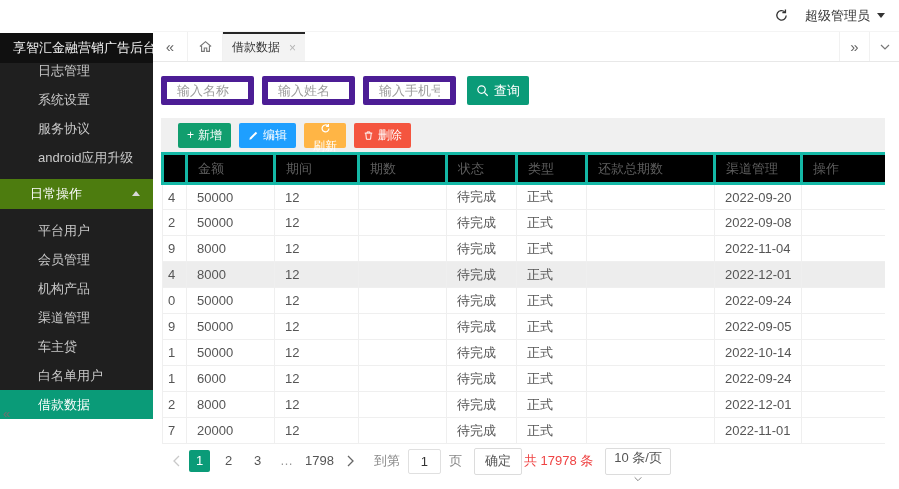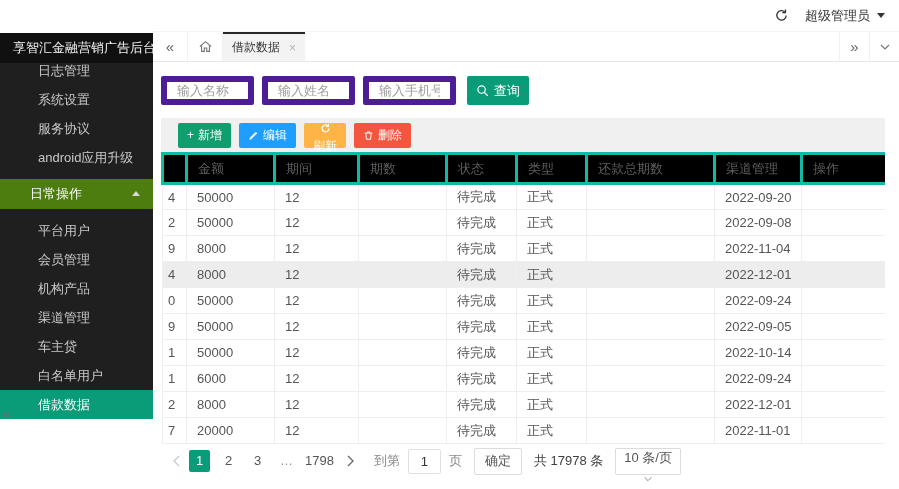--- a/index.html
+++ b/index.html
@@ -74,21 +74,21 @@
   .pages { display:flex; align-items:center; }
   .page { min-width:21px; height:22px; line-height:22px; text-align:center; margin:0 4px; cursor:pointer; color:#555; }
   .page.active { background:#0a9b78; color:#fff; border-radius:2px; cursor:default; }
   .page.dots { color:#999; cursor:default; }
   .goto-label { margin-left:14px; color:#8a8a8a; }
   .goto-input { width:33px; height:25px; margin:0 8px; border:1px solid #e0e0e0; border-radius:2px; text-align:center;
                 font-size:13px; color:#333; font-family:inherit; outline:none; }
   .page-label { color:#8a8a8a; }
   .confirm-btn { height:27px; margin-left:12px; padding:0 10px; border:1px solid #dcdcdc; background:#fff;
                  border-radius:2px; font-size:13px; color:#555; cursor:pointer; font-family:inherit; }
-  .total { margin-left:12px; color:#404040; }
+  .total { margin-left:2px; color:#ef4444; }
   .page-size { height:27px; margin-left:12px; border:1px solid #dcdcdc; border-radius:2px; display:flex;
                align-items:center; padding:0 8px; gap:7px; color:#555; cursor:pointer;flex-direction:column; }
 
   svg { display:block; }
 </style>
 </head>
 <body>
 
 <div class="sidebar">
   <div class="side-title">享智汇金融营销广告后台</div>

